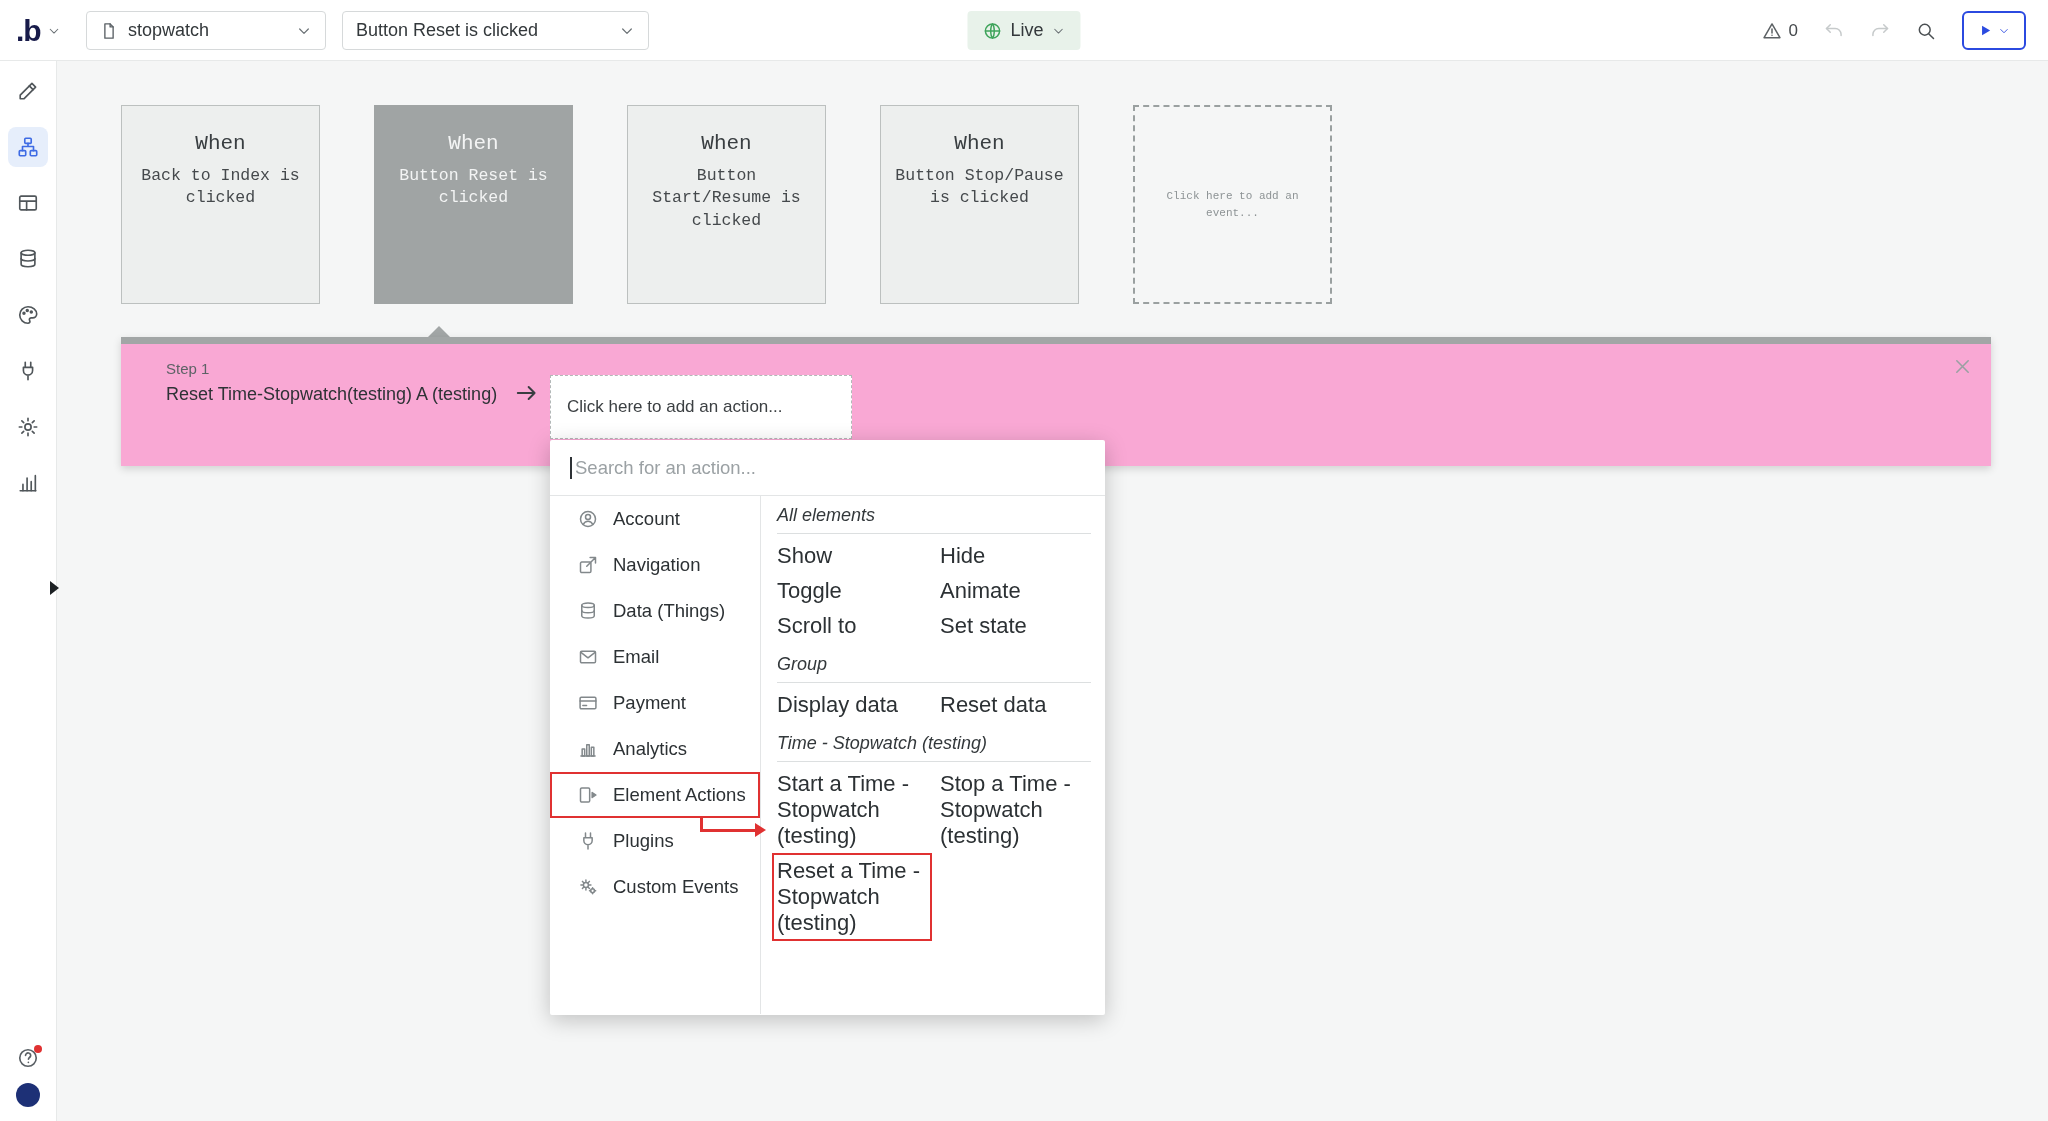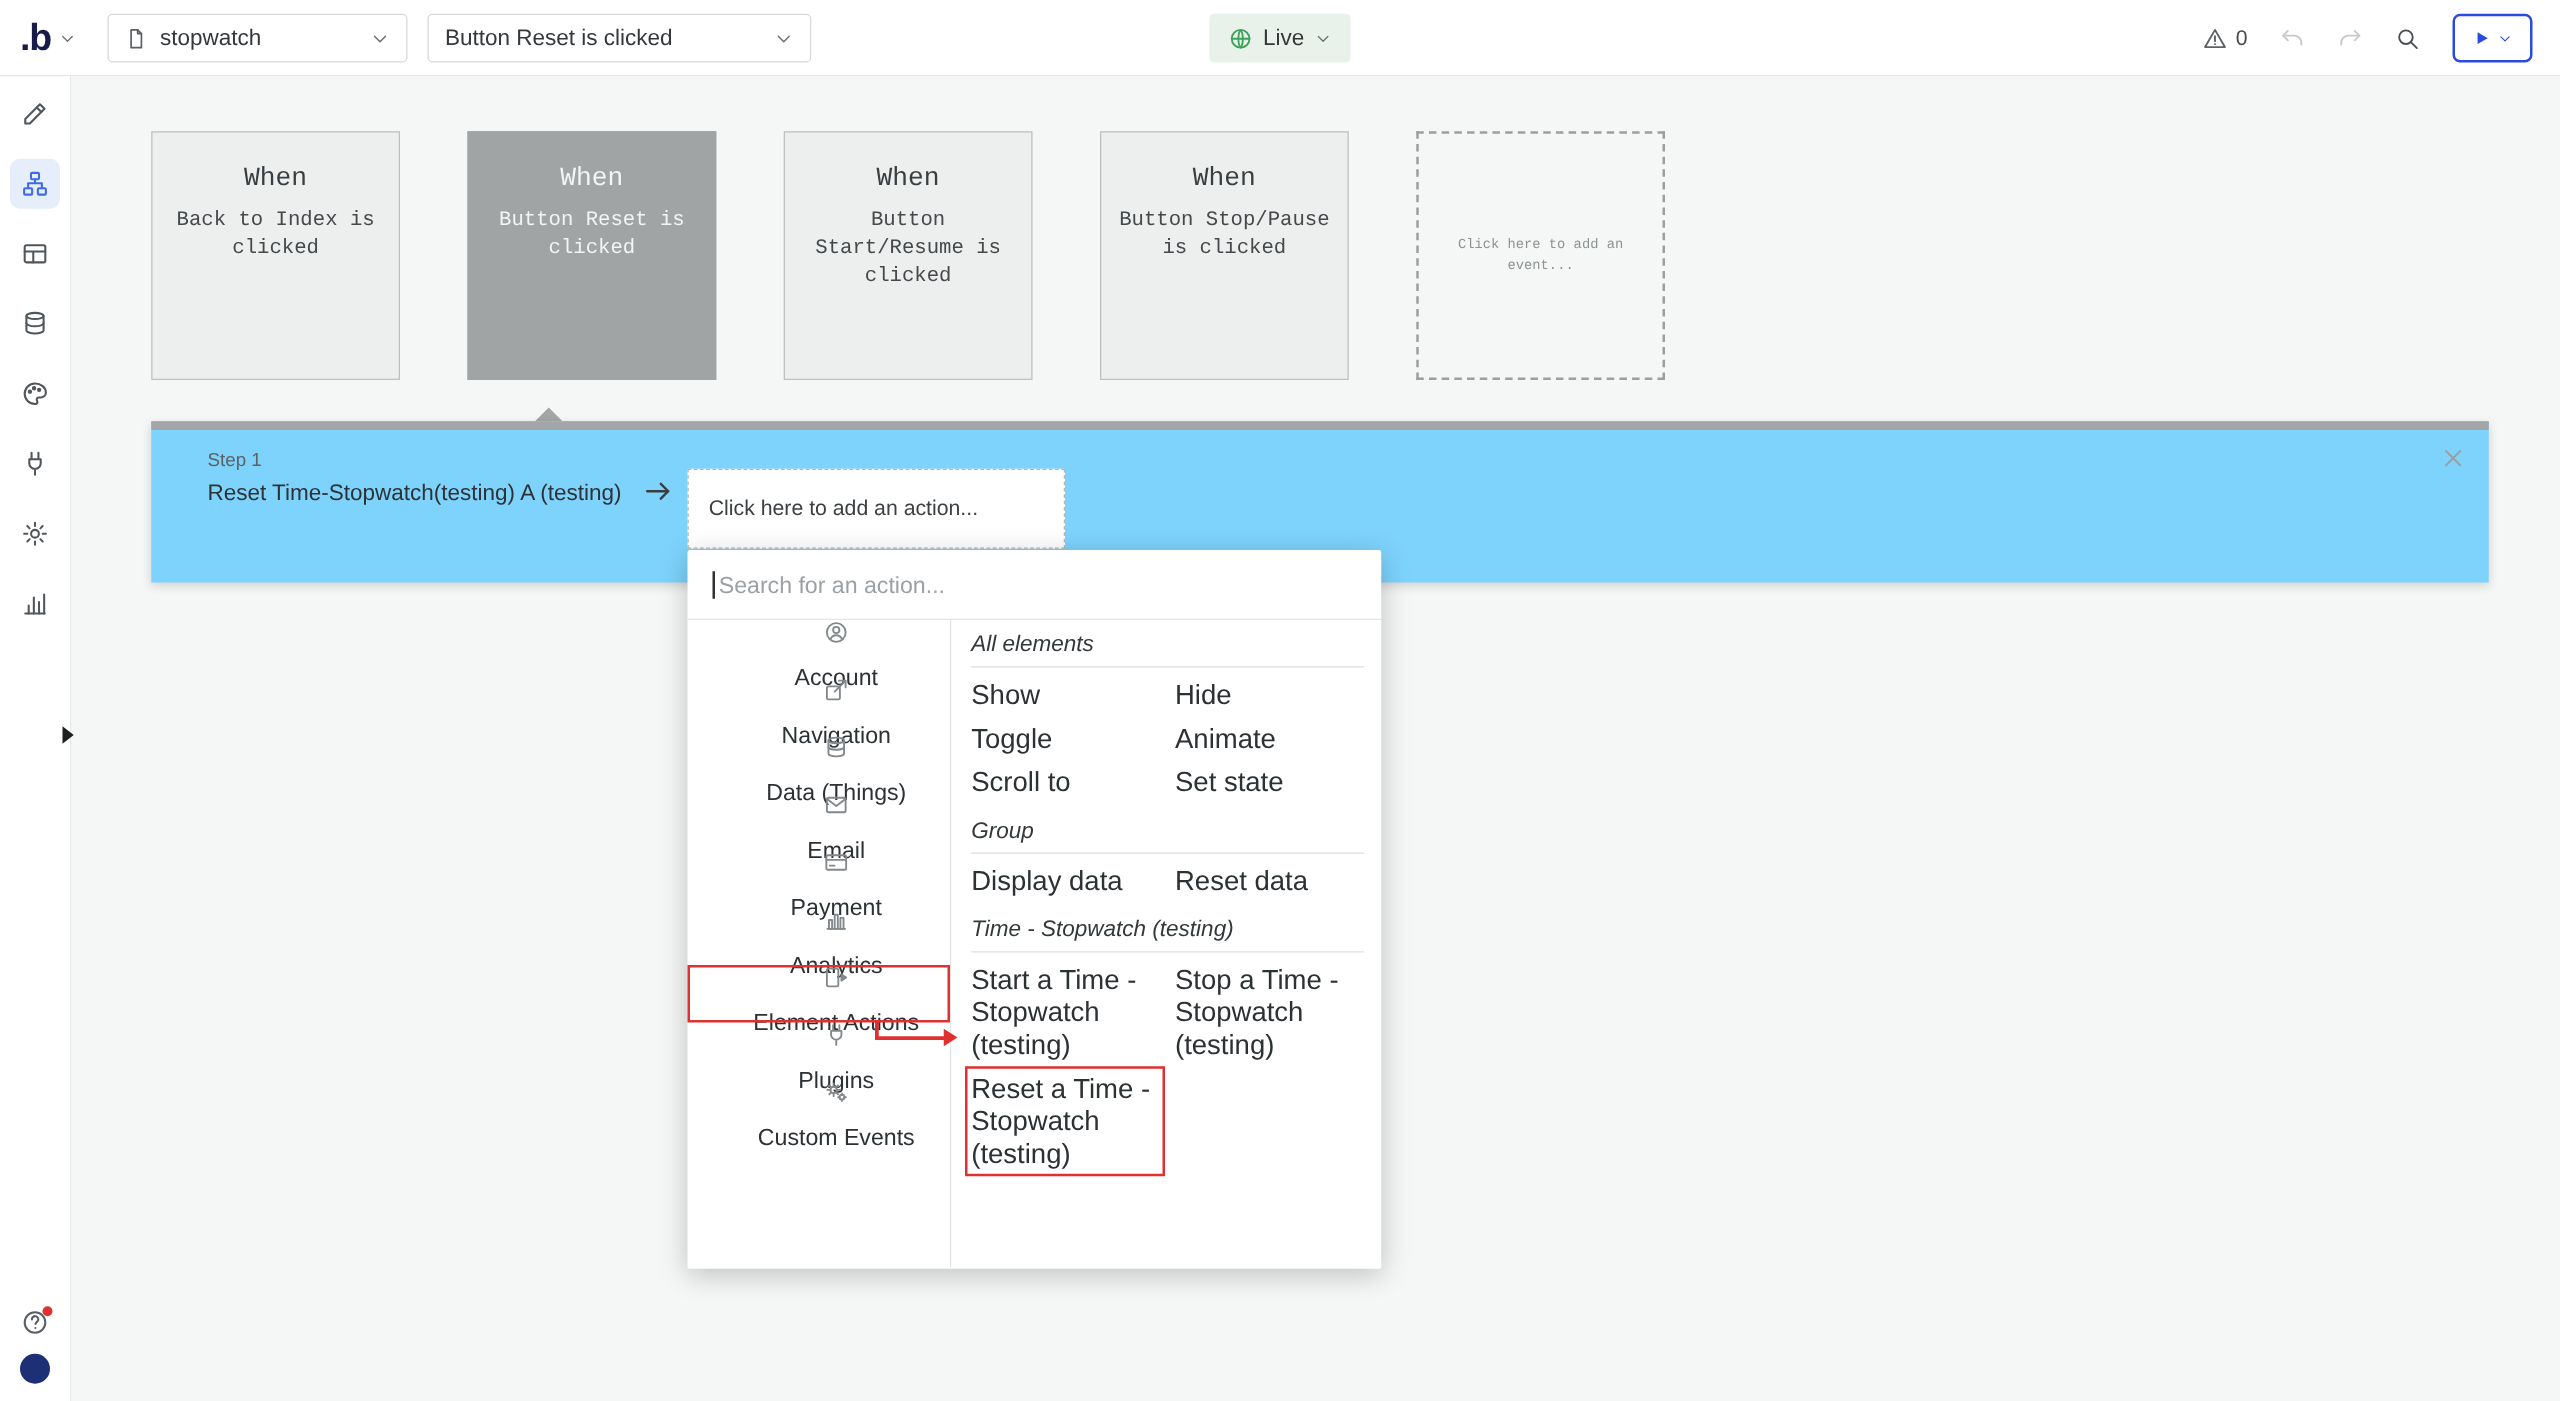--- a/index.html
+++ b/index.html
@@ -112,21 +112,21 @@
   }
   .ec-add-text { font-size: 11px; color: #8d9395; line-height: 1.5; padding: 0 18px; }
 
   .panel-pointer {
     position: absolute; left: 371px; top: 265px; width: 0; height: 0;
     border-left: 11px solid transparent; border-right: 11px solid transparent;
     border-bottom: 11px solid #a2a6a6;
   }
   .step-panel {
     position: absolute; left: 64px; top: 276px; width: 1870px;
-    background: #7dd3fc; box-shadow: 0 3px 8px rgba(0,0,0,0.15); z-index: 5;
+    background: #f9a8d4; box-shadow: 0 3px 8px rgba(0,0,0,0.15); z-index: 5;
   }
   .panel-bar { height: 7px; background: #a2a6a6; }
   .panel-body { position: relative; height: 122px; }
   .step-label { position: absolute; left: 45px; top: 16px; font-size: 15px; color: #5d6266; }
   .step-title { position: absolute; left: 45px; top: 40px; font-size: 18px; color: #2e3236; cursor: pointer; white-space: nowrap; }
   .step-arrow { position: absolute; left: 393px; top: 36px; width: 26px; height: 26px; color: #393e41; }
   .add-action-box {
     position: absolute; left: 429px; top: 31px; width: 302px; height: 64px;
     border: 1px dashed #b3b8b8; background: #fff;
     display: flex; align-items: center; padding-left: 16px;
@@ -143,21 +143,21 @@
   .search-row {
     height: 56px; border-bottom: 1px solid #e3e5e6;
     display: flex; align-items: center; padding: 0 20px; cursor: text;
   }
   .caret { width: 2px; height: 22px; background: #2e3236; margin-right: 3px; }
   .search-ph { font-size: 18.5px; color: #9ba1a4; }
   .menu-body { display: flex; height: 518px; }
   .cat-col { width: 211px; border-right: 1px solid #e3e5e6; }
   .cat-item {
     height: 46px; display: flex; align-items: center; gap: 15px;
-    padding-left: 28px; font-size: 18.5px; color: #2c3134; cursor: pointer; flex-direction: column;
+    padding-left: 28px; font-size: 18.5px; color: #2c3134; cursor: pointer;
   }
   .cat-item .icon { width: 20px; height: 20px; color: #82888b; }
   .cat-item.hl { outline: 2px solid var(--annotation_red, #e03131); outline-offset: -2px; }
   .sections-col { flex: 1; padding: 4px 14px 0 16px; }
   .sec-header {
     font-style: italic; font-size: 18px; color: #33383b;
     padding: 5px 0 7px; border-bottom: 1px solid #dcdfe0; margin-bottom: 9px;
   }
   .sec-grid {
     display: grid; grid-template-columns: 150px 150px;

